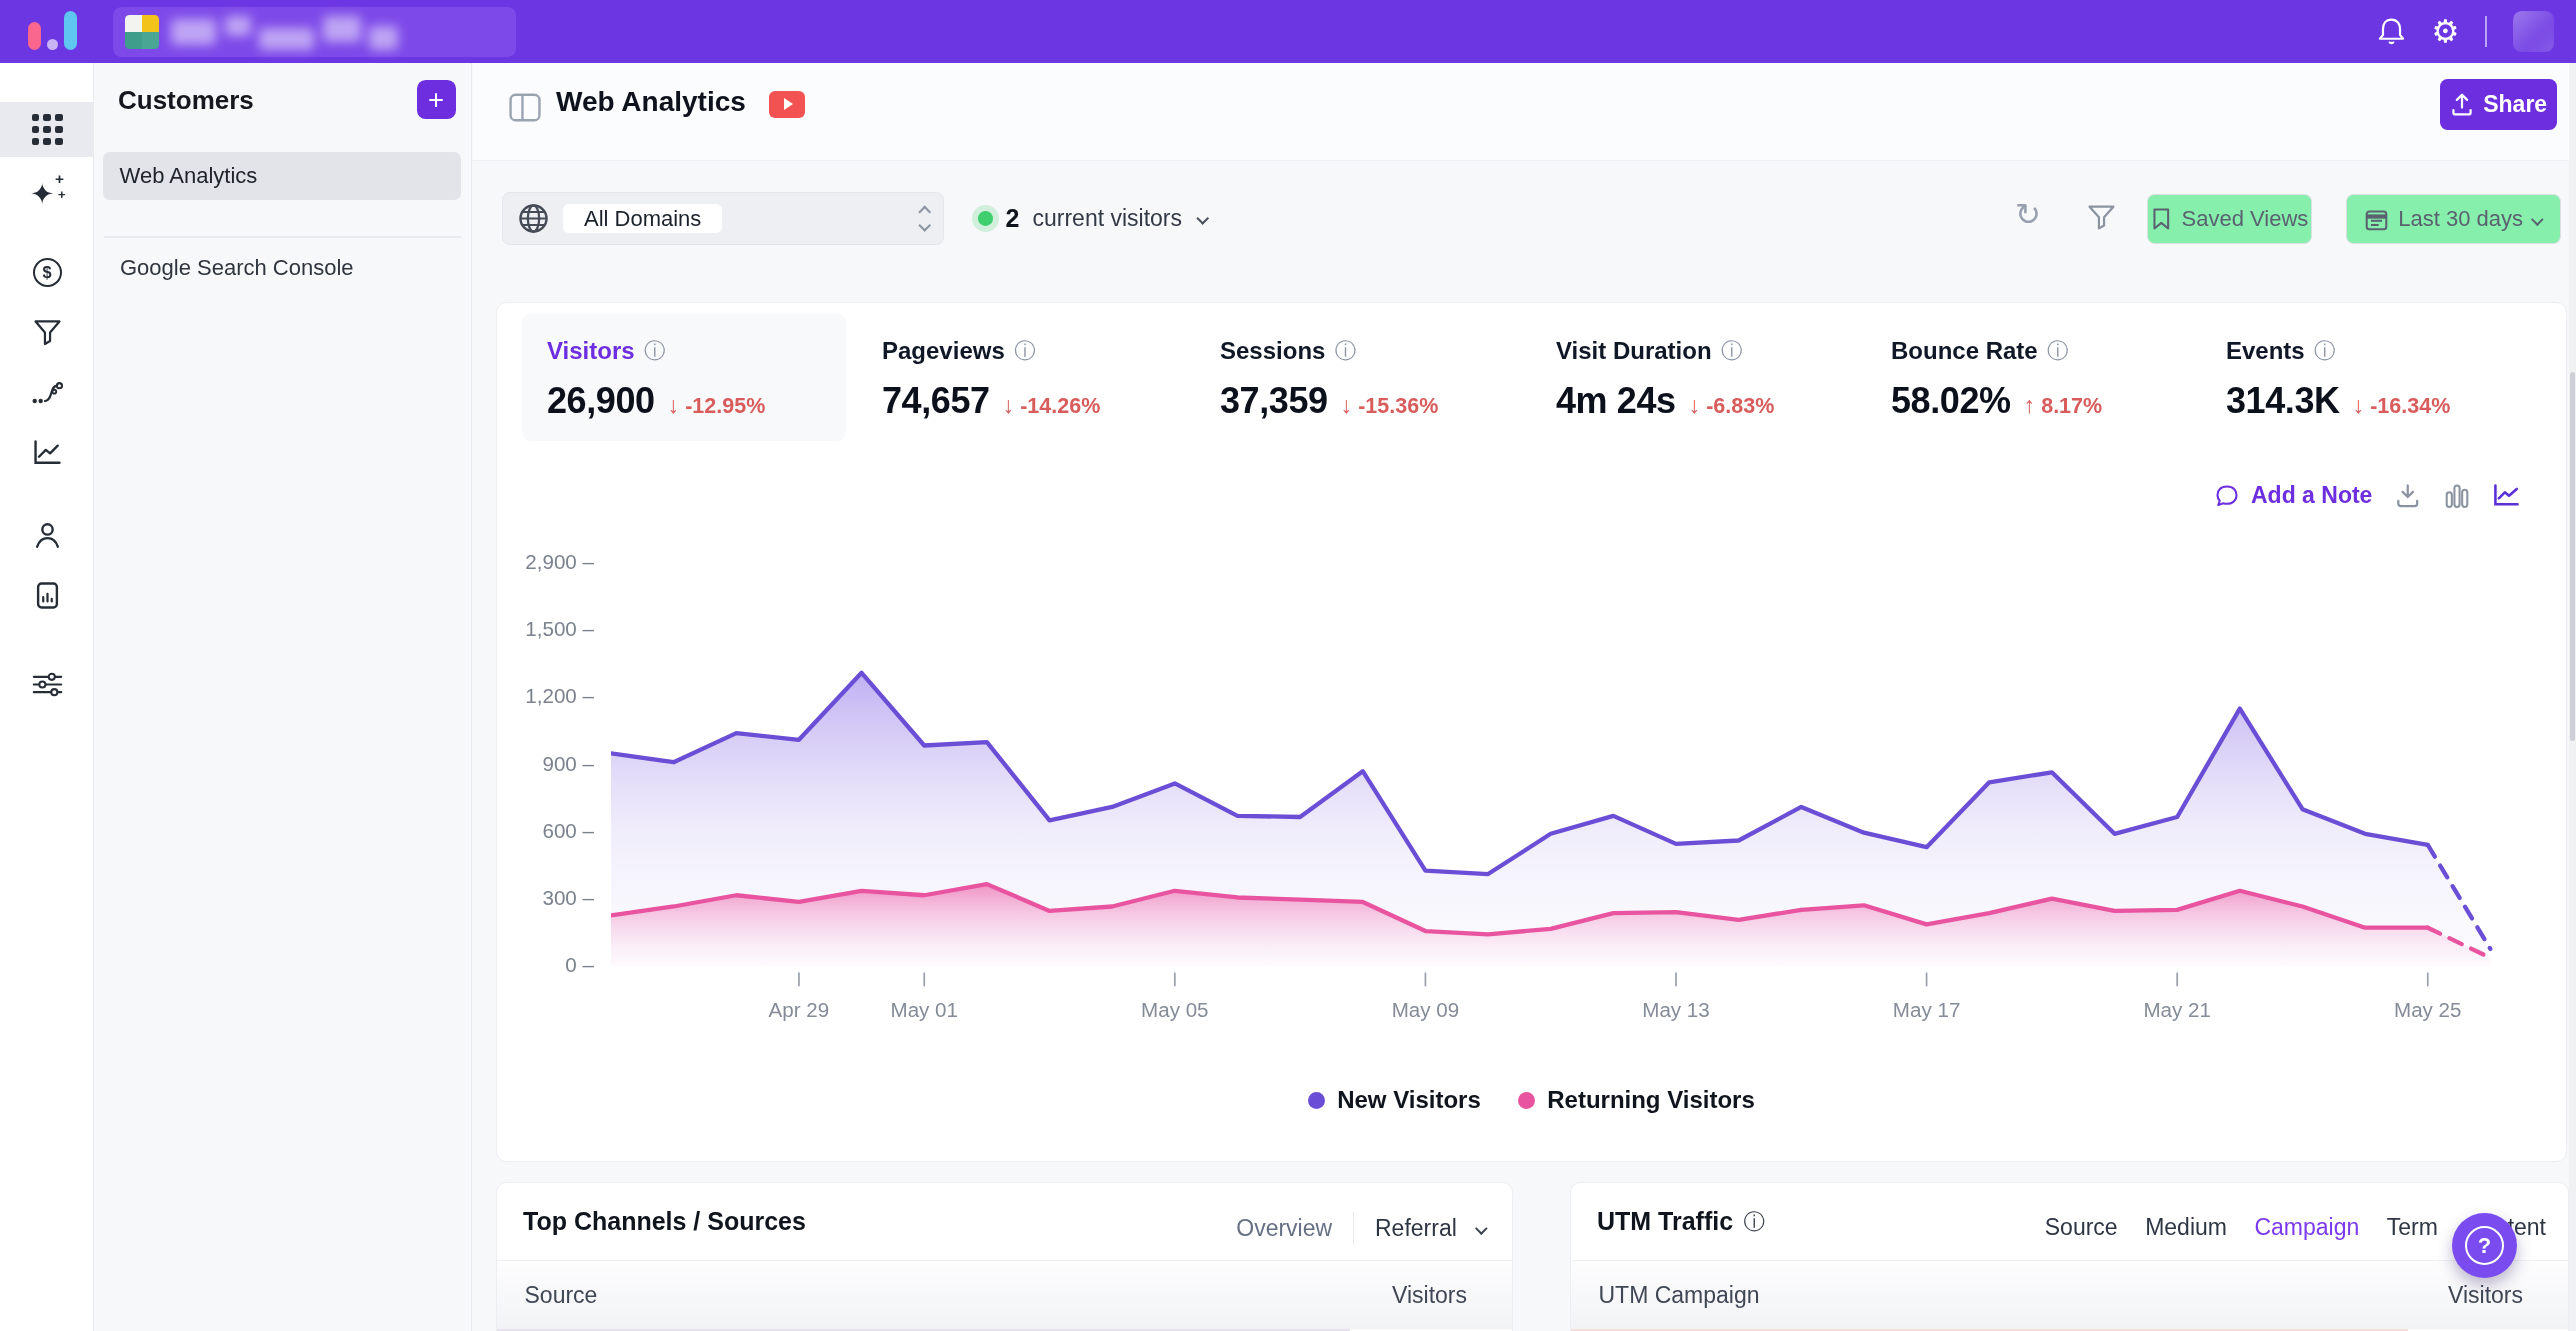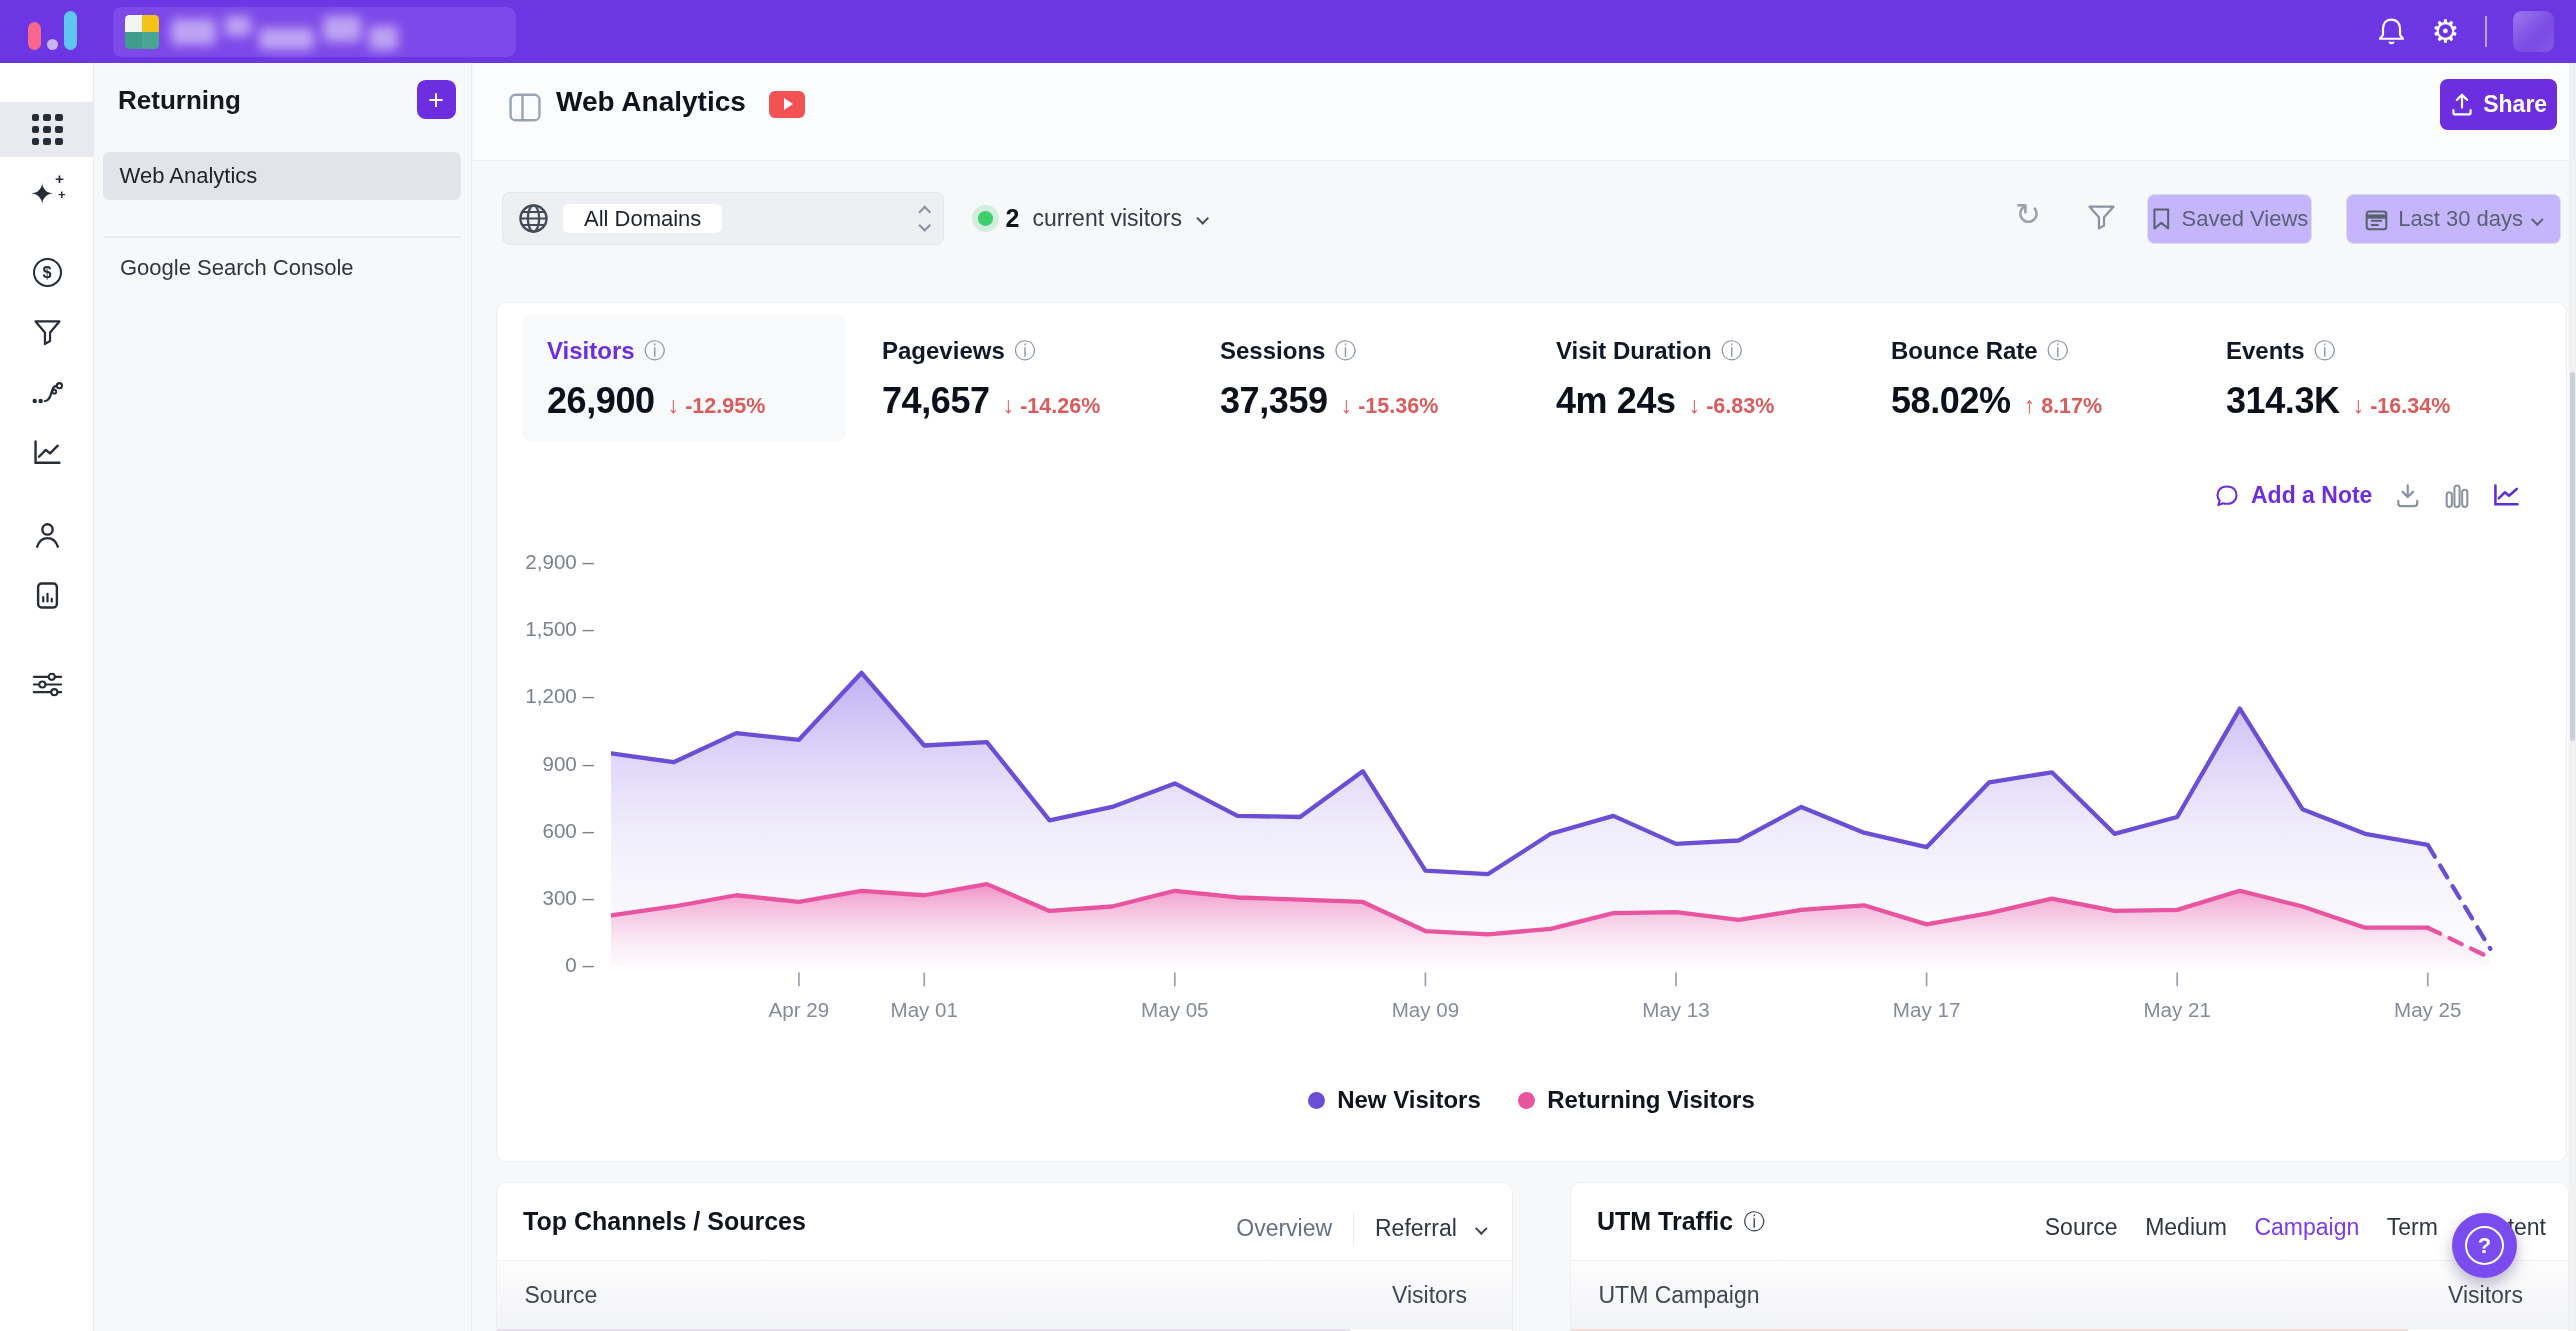--- a/index.html
+++ b/index.html
@@ -63,21 +63,21 @@
   .spinner { margin-left:auto; display:flex; flex-direction:column; gap:5.1px; align-items:center; color:#8a93a0; }
   .spinner .chev { border-width:2.1px; width:9.4px; height:9.4px; }
   .chev { display:inline-block; width:11px; height:11px; border-right:2.6px solid currentColor; border-bottom:2.6px solid currentColor; transform:rotate(45deg); }
   .chev.up { transform:rotate(-135deg); }
   .live { position:absolute; left:978px; top:192px; height:53px; display:flex; align-items:center; gap:13px; }
   .live-dot { width:14.6px; height:14.6px; border-radius:50%; background:#3fcf6e; box-shadow:0 0 0 6px rgba(63,207,110,.2); }
   .live b { font-size:25px; color:#10141c; }
   .live span.lbl { font-size:23px; color:#333a45; }
   .live .chev { color:#49505b; margin-left:3.4px; width:9.4px; height:9.4px; }
   .tool-ico { position:absolute; top:199px; color:#98a1ad; font-size:31px; line-height:1; }
-  .btn-light { position:absolute; top:194px; height:50px; background:#c4b5fd; border:0.9px solid #dcdfe4; border-radius:7.7px; display:flex; align-items:center; justify-content:center; gap:10.3px; font-size:22px; color:#5a6270; }
+  .btn-light { position:absolute; top:194px; height:50px; background:#86efac; border:0.9px solid #dcdfe4; border-radius:7.7px; display:flex; align-items:center; justify-content:center; gap:10.3px; font-size:22px; color:#5a6270; }
 
   
   .card { position:absolute; left:496px; top:302px; width:2071px; height:860px; background:#fff; border:0.9px solid #eceef1; border-radius:10.3px; }
   .metric-active-bg { position:absolute; left:522px; top:314px; width:324px; height:127px; background:#f8f9fb; border-radius:8.6px; }
   .metric { position:absolute; top:336px; }
   .metric .m-label { display:flex; align-items:center; gap:9.4px; font-size:24px; font-weight:600; color:#101828; }
   .metric.first .m-label { color:#6d2ee0; }
   .metric .m-info { font-size:21.5px; color:#8d95a3; font-weight:400; }
   .metric .m-row { margin-top:14.6px; display:flex; align-items:baseline; gap:13px; }
   .metric .m-value { font-size:36px; font-weight:800; color:#0b101b; letter-spacing:-0.4px; }
@@ -222,21 +222,21 @@
     <svg class="ic" width="33" height="29" viewBox="0 0 38 34">
       <path d="M3 8h32M3 17h32M3 26h32" stroke="#272d36" stroke-width="2.6" stroke-linecap="round"></path>
       <circle cx="24" cy="8" r="3.6" fill="#fff" stroke="#272d36" stroke-width="2.4"></circle>
       <circle cx="13" cy="17" r="3.6" fill="#fff" stroke="#272d36" stroke-width="2.4"></circle>
       <circle cx="27" cy="26" r="3.6" fill="#fff" stroke="#272d36" stroke-width="2.4"></circle>
     </svg>
   </div>
 </div>
 
 <div class="dash-panel">
-  <div class="dp-title">Returning</div>
+  <div class="dp-title">Customers</div>
   <div class="dp-add">+</div>
   <div class="dp-sel">Web Analytics</div>
   <div class="dp-div"></div>
   <div class="dp-gsc">Google Search Console</div>
 </div>
 
 <div class="main-header"></div>
 <svg class="ic abs" style="left:508px;top:91px;" width="34" height="33" viewBox="0 0 40 38">
   <rect x="3" y="4" width="34" height="30" rx="6" fill="none" stroke="#9aa3b0" stroke-width="2.8"></rect>
   <path d="M17 4v30" stroke="#9aa3b0" stroke-width="2.8"></path>

